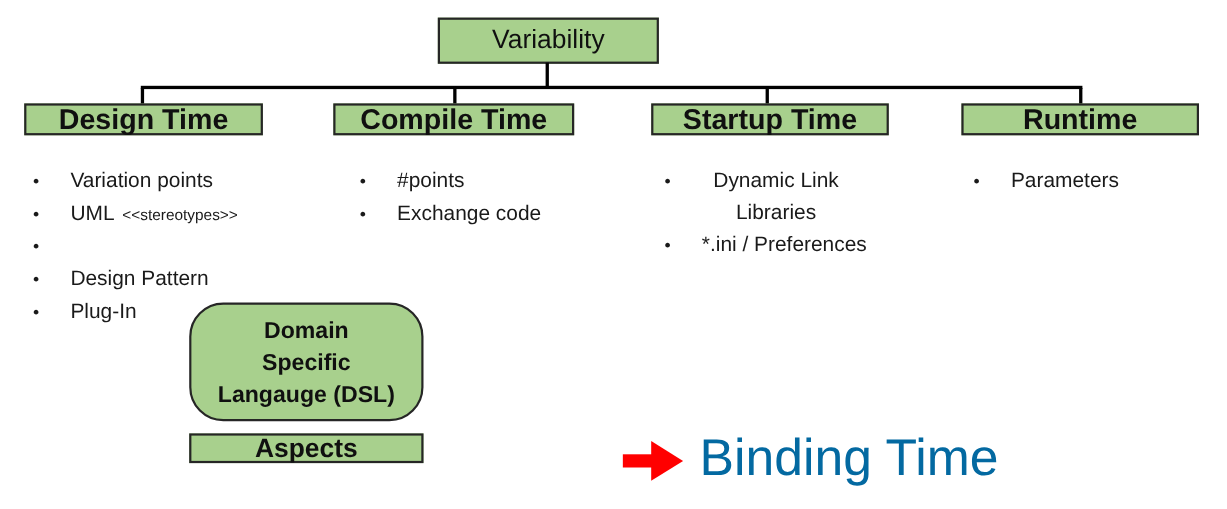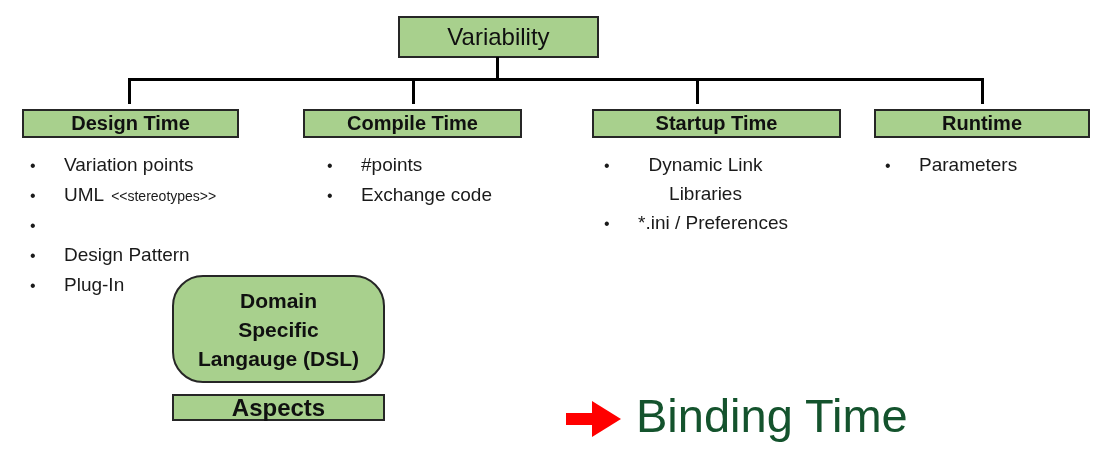--- a/index.html
+++ b/index.html
@@ -17,24 +17,24 @@
     position: absolute;
     background: #a8d08d;
     border: 2px solid #262626;
     box-sizing: border-box;
     display: flex;
     align-items: center;
     justify-content: center;
     color: #101010;
   }
   .root-box { left: 398px; top: 16px; width: 201px; height: 42px; font-size: 24px; }
-  .header-box { top: 109px; height: 29px; font-weight: bold; font-size: 20px; }
+  .header-box { top: 94px; height: 29px; font-weight: bold; font-size: 26px; }
   .hb-design  { left: 22px;  width: 217px; }
   .hb-compile { left: 303px; width: 219px; }
-  .hb-startup { left: 592px; width: 249px; }
+  .hb-startup { left: 592px; width: 216px; }
   .hb-runtime { left: 874px; width: 216px; }
 
   
   .line { position: absolute; background: #000000; }
   .ln-root    { left: 496px; top: 57px; width: 3px;  height: 23px; }
   .ln-main    { left: 128px; top: 78px; width: 856px; height: 3px; }
   .ln-down    { top: 80px; width: 3px; height: 24px; }
   .ln-design  { left: 128px; }
   .ln-compile { left: 412px; }
   .ln-startup { left: 696px; }
@@ -71,21 +71,21 @@
     left: 172px; top: 394px; width: 213px; height: 27px;
     font-weight: bold; font-size: 24px;
   }
 
   
   .annotation {
     position: absolute;
     left: 566px; top: 392px;
     display: flex;
     align-items: center;
-    color: #14532d;
+    color: #0369a1;
   }
   .annotation .arrow { flex: none; margin-top: 7px; }
   .annotation .label { font-size: 47px; line-height: 1; margin-left: 15px; white-space: nowrap; }
 </style>
 </head>
 <body>
 
 <div class="stage">
 
   <div class="gbox root-box">

